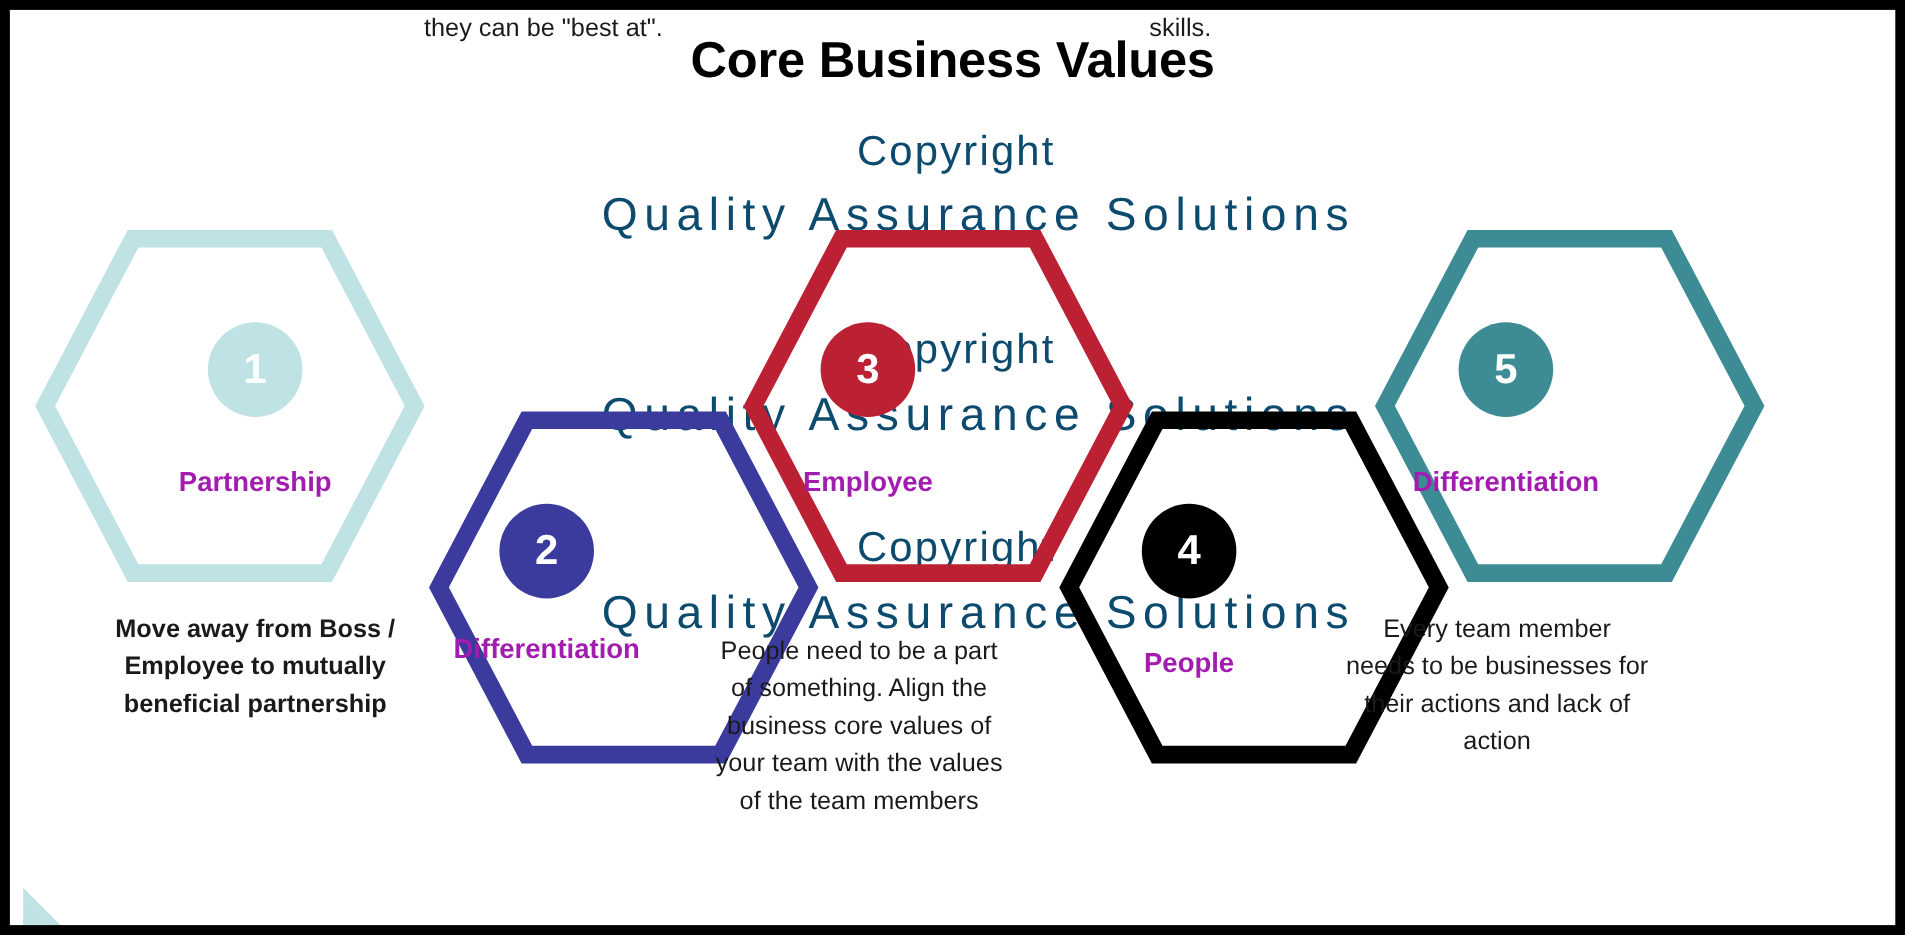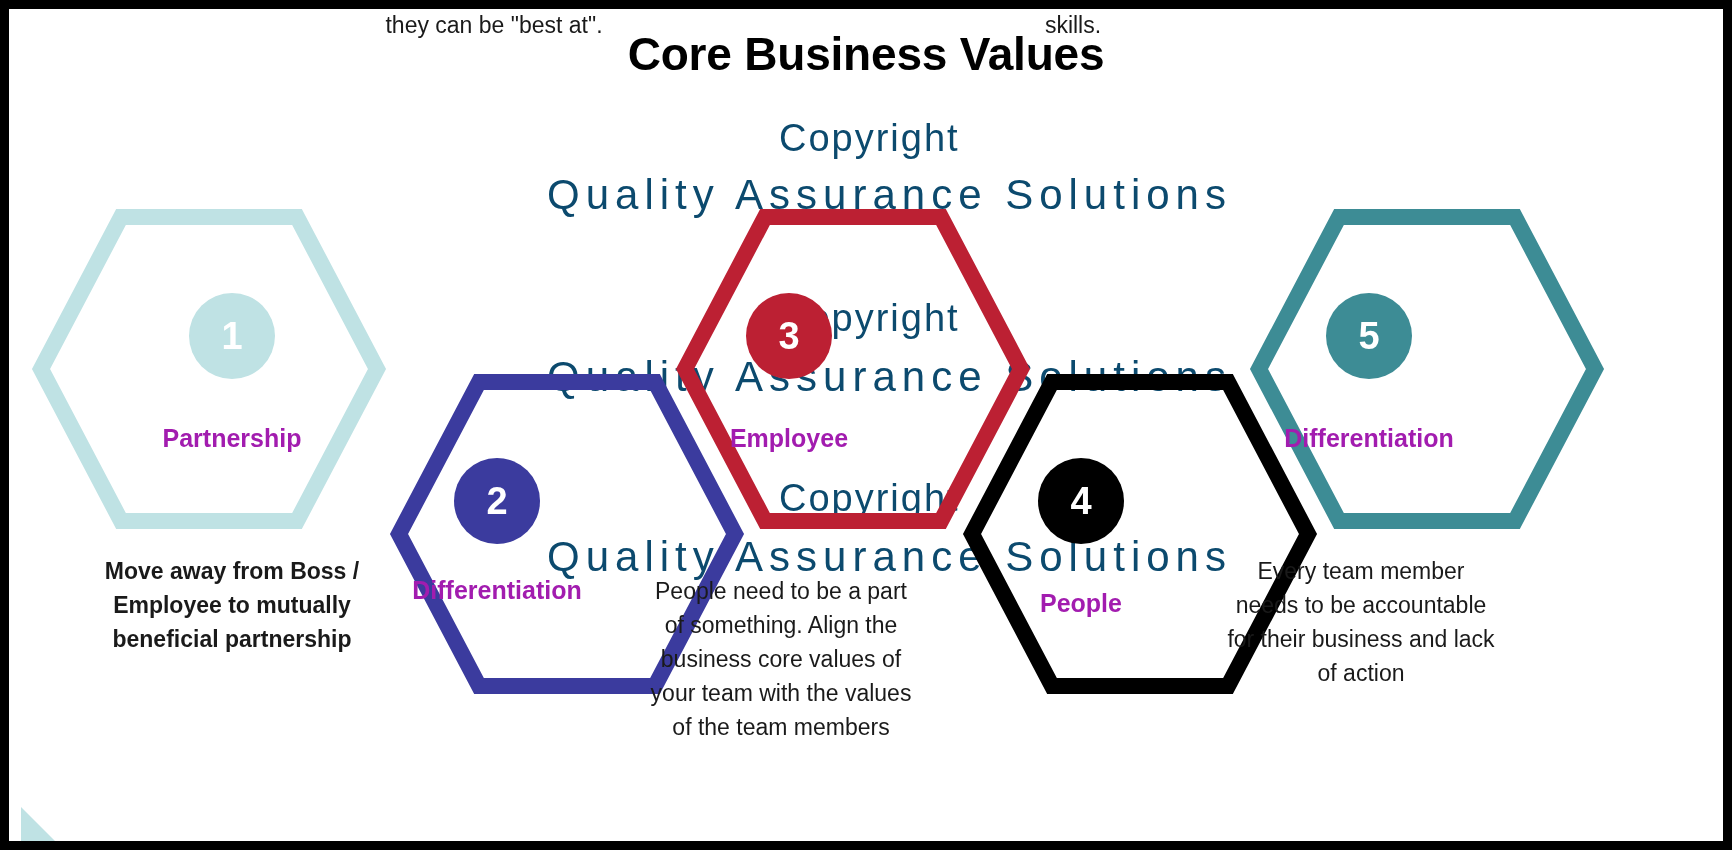--- a/index.html
+++ b/index.html
@@ -202,17 +202,17 @@
       <div class="hex-label label-4">People</div>
       <div class="hex-desc desc-4" style="top: auto; bottom: 332px;">Trust your team members. Build trust by providing skills.</div>
     </div>
 
     <div class="hex-node" id="node-5">
       <svg class="hex-svg" width="352" height="320" viewBox="0 0 352 320">
         <polygon points="88,8 264,8 344,160 264,312 88,312 8,160" fill="none" stroke="#3d8c95" stroke-width="16"></polygon>
       </svg>
       <div class="hex-badge badge-5" style="background:#3d8c95;">5</div>
       <div class="hex-label label-5">Differentiation</div>
-      <div class="hex-desc desc-5">Every team member needs to be accountable for their business and lack of action</div>
+      <div class="hex-desc desc-5">Every team member needs to be businesses for their actions and lack of action</div>
     </div>
 
   </div>
 </div>
 
 </body></html>

